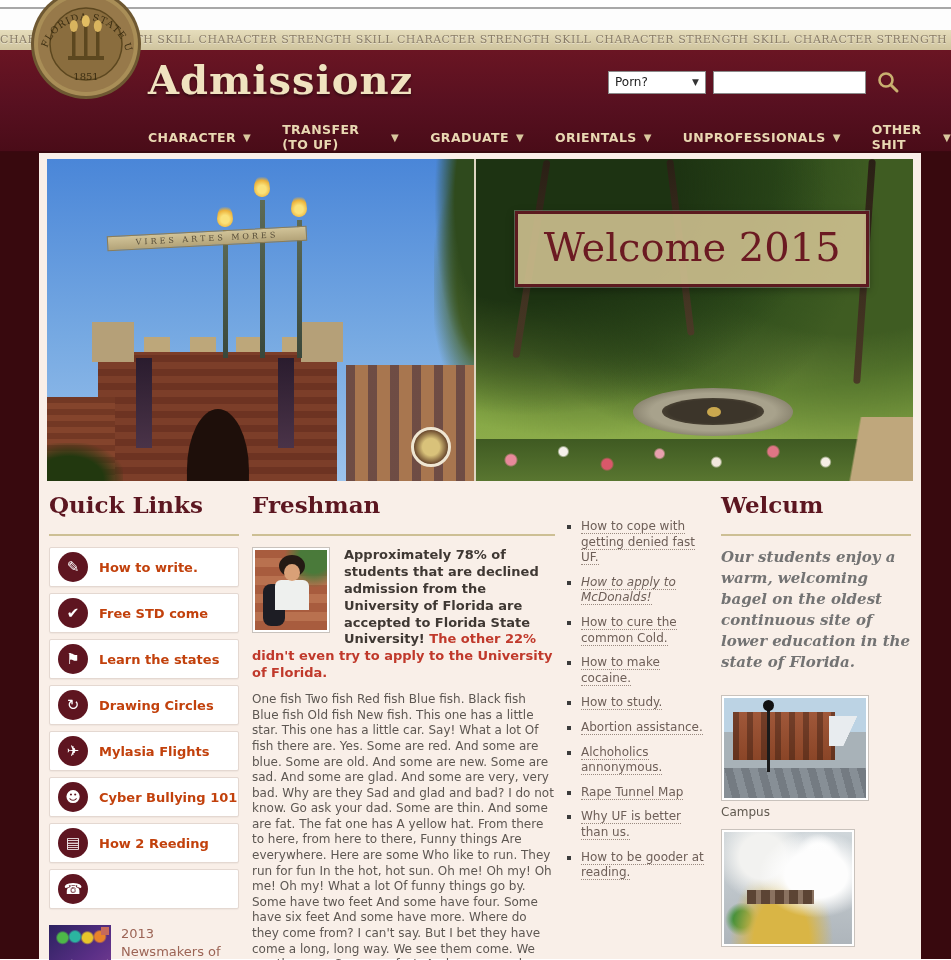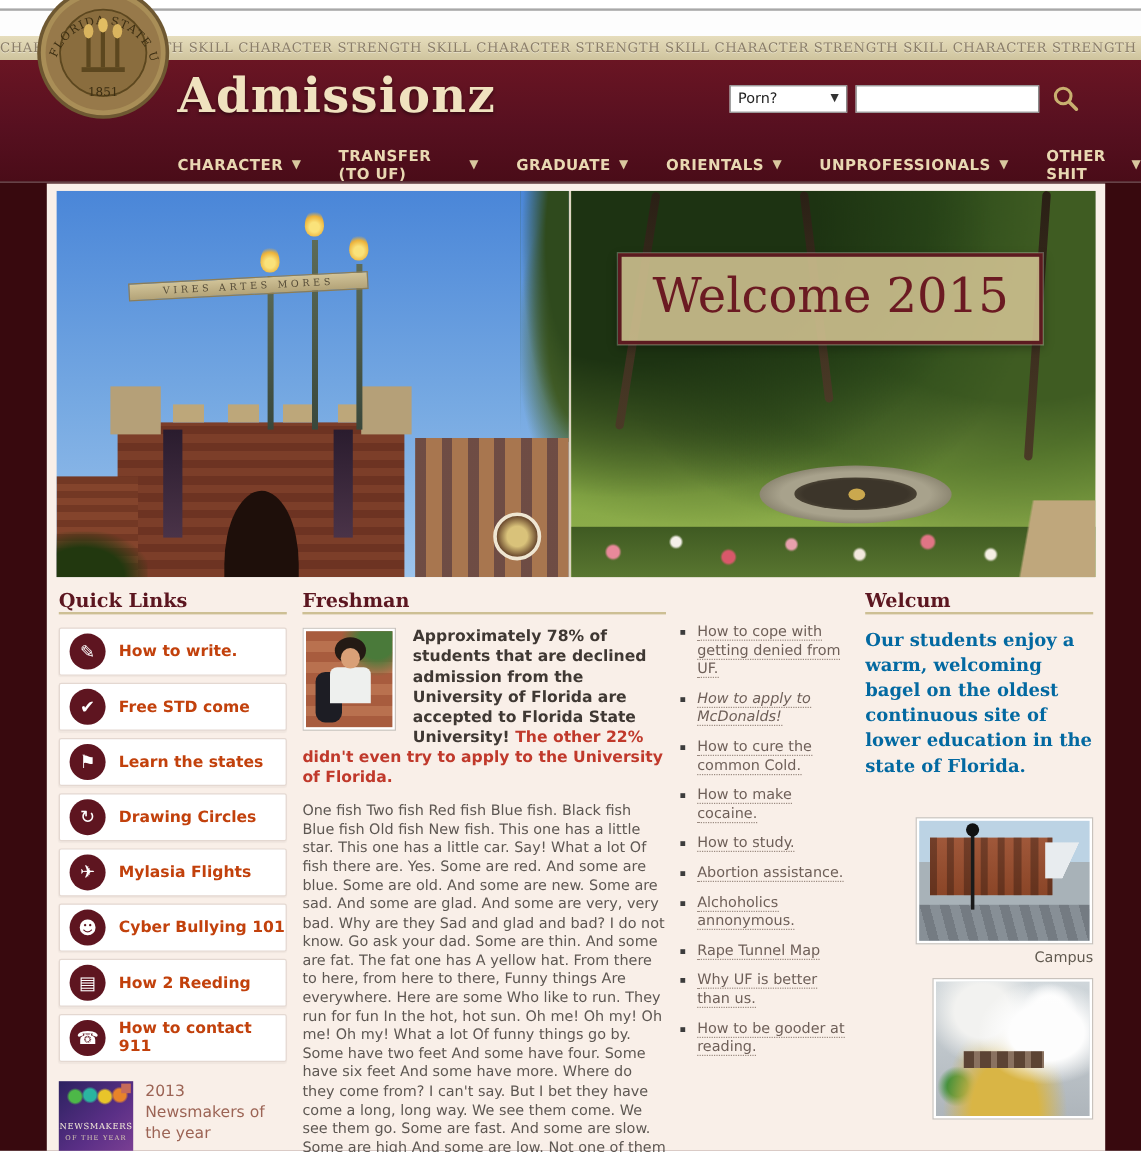--- a/index.html
+++ b/index.html
@@ -115,22 +115,22 @@
                 background:linear-gradient(100deg, transparent 40%, #bfa77c 42%); }
   .hero-sign { position:absolute; left:9%; top:52px; width:81%; padding:10px 8px 14px;
                background:rgba(210,195,146,.88); border:3px solid #5c1a20;
                box-shadow:0 0 0 1px rgba(255,255,255,.25), 0 3px 8px rgba(0,0,0,.35);
                text-align:center; font-family:"DejaVu Serif", serif; color:#6b1a22; }
   .sign-line1 { font-size:40px; line-height:1.15; }
   .sign-line2 { font-size:27px; line-height:1.2; }
 
   
   .columns { display:flex; gap:13px; padding:10px 2px 0 2px; }
-  .col-heading { font-family:"DejaVu Serif", serif; font-weight:bold; font-size:16px;
-                 color:#5c1620; border-bottom:2px solid #cdbf94; padding-bottom:0;
+  .col-heading { font-family:"DejaVu Serif", serif; font-weight:bold; font-size:23px;
+                 color:#5c1620; border-bottom:2px solid #cdbf94; padding-bottom:16px;
                  margin-bottom:11px; }
   .col-quick { width:190px; flex:none; }
   .quick-item { display:flex; align-items:center; height:40px; background:#fff;
                 border:1px solid #e4d8d1; border-radius:2px; margin-bottom:6px;
                 padding-left:8px; cursor:pointer; box-shadow:0 1px 1px rgba(0,0,0,.04); }
   .quick-icon { width:30px; height:30px; border-radius:50%; background:#5e1520; flex:none;
                 color:#fff; font-size:15px; line-height:30px; text-align:center; }
   .quick-label { margin-left:11px; font-size:13px; font-weight:bold; color:#c2410c; }
   .newsmakers { display:flex; gap:10px; margin-top:16px; }
   .news-thumb { position:relative; width:62px; height:58px; flex:none; cursor:pointer;
@@ -163,24 +163,24 @@
   .intro-red { color:#c0392b; }
   .body-text { font-size:12px; line-height:1.3; color:#5d5752; }
 
   .col-bullets { width:140px; flex:none; padding-top:28px; }
   .col-bullets ul { list-style:square; padding-left:13px; }
   .col-bullets li { color:#3c3c3c; margin-bottom:9px; font-size:12px; line-height:1.3; }
   .bullet-link { color:#6e5f58; border-bottom:1px dotted #9a8a80; cursor:pointer; }
   .bullet-link.italic { font-style:italic; }
 
   .col-right { width:190px; flex:none; }
-  .welcum-text { font-family:"DejaVu Serif", serif; font-weight:bold; 
-                 font-size:15px; line-height:1.4; color:#0369a1; margin-bottom:32px; }
+  .welcum-text { font-family:"DejaVu Serif", serif; font-weight:bold; font-style:italic;
+                 font-size:15px; line-height:1.4; color:#737373; margin-bottom:22px; }
   .pics-heading { margin-top:4px; }
-  .pic-block { text-align:right; }
+  .pic-block { text-align:left; }
   .pic-frame { display:inline-block; background:#fff; border:1px solid #c9c2bc; padding:2px; cursor:pointer; }
   .pic { position:relative; overflow:hidden; }
   .pic-campus { width:142px; height:100px; background:linear-gradient(180deg,#bcd3e4 0 34%, #a8b2b8 34%); }
   .pic-campus .bldg { position:absolute; left:6%; top:14%; width:72%; height:48%;
         background:repeating-linear-gradient(90deg, rgba(30,15,10,.35) 0 6px, transparent 6px 14px),
                    linear-gradient(#a0583a,#8a4527); }
   .pic-campus .plaza { position:absolute; left:0; right:0; bottom:0; height:30%;
         background:repeating-linear-gradient(75deg, #878f96 0 8px, #747b82 8px 16px); }
   .pic-campus .canopy { position:absolute; right:0; top:18%; width:26%; height:30%;
         background:linear-gradient(115deg,#e8ecef 55%, transparent 56%); }
@@ -349,21 +349,20 @@
           <div class="quick-item">
             <div class="quick-icon">☻</div>
             <div class="quick-label">Cyber Bullying 101</div>
           </div>
           <div class="quick-item">
             <div class="quick-icon">▤</div>
             <div class="quick-label">How 2 Reeding</div>
           </div>
           <div class="quick-item">
             <div class="quick-icon">☎</div>
-            <div class="quick-label">How to contact 911</div>
           </div>
 
           <div class="newsmakers">
             <div class="news-thumb">
               <div class="corner"></div>
               <div class="news-line1">NEWSMAKERS</div>
               <div class="news-line2">OF THE YEAR</div>
             </div>
             <div class="news-link">2013 Newsmakers of the year</div>
           </div>
@@ -380,21 +379,21 @@
                   <div class="pp-face"></div>
               </div>
             </div>
             <div class="intro-text"><span>Approximately 78% of students that are declined admission from the University of Florida are accepted to Florida State University! </span><span class="intro-red">The other 22% didn't even try to apply to the University of Florida.</span></div>
           </div>
           <div class="body-text"><span>One fish Two fish Red fish Blue fish. Black fish Blue fish Old fish New fish. This one has a little star. This one has a little car. Say! What a lot Of fish there are. Yes. Some are red. And some are blue. Some are old. And some are new. Some are sad. And some are glad. And some are very, very bad. Why are they Sad and glad and bad? I do not know. Go ask your dad. Some are thin. And some are fat. The fat one has A yellow hat. From there to here, from here to there, Funny things Are everywhere. Here are some Who like to run. They run for fun In the hot, hot sun. Oh me! Oh my! Oh me! Oh my! What a lot Of funny things go by. Some have two feet And some have four. Some have six feet And some have more. Where do they come from? I can't say. But I bet they have come a long, long way. We see them come. We see them go. Some are fast. And some are slow. Some are high And some are low. Not one of them Is like another. Don't ask us why. Go ask your mother. Say! Look at his fingers! One, two, three... How many fingers Do I see? One, two, three, four, Five, six, seven, Eight, nine, ten. He has eleven! Eleven! This is something new. I wish I had Eleven, too! </span></div>
         </div>
 
         <div class="col-bullets">
           <ul>
-            <li><span class="bullet-link">How to cope with getting denied from UF.</span></li>
+            <li><span class="bullet-link">How to cope with getting denied fast UF.</span></li>
             <li><span class="bullet-link italic">How to apply to McDonalds!</span></li>
             <li><span class="bullet-link">How to cure the common Cold.</span></li>
             <li><span class="bullet-link">How to make cocaine.</span></li>
             <li><span class="bullet-link">How to study.</span></li>
             <li><span class="bullet-link">Abortion assistance.</span></li>
             <li><span class="bullet-link">Alchoholics annonymous.</span></li>
             <li><span class="bullet-link">Rape Tunnel Map</span></li>
             <li><span class="bullet-link">Why UF is better than us.</span></li>
             <li><span class="bullet-link">How to be gooder at reading.</span></li>
           </ul>

